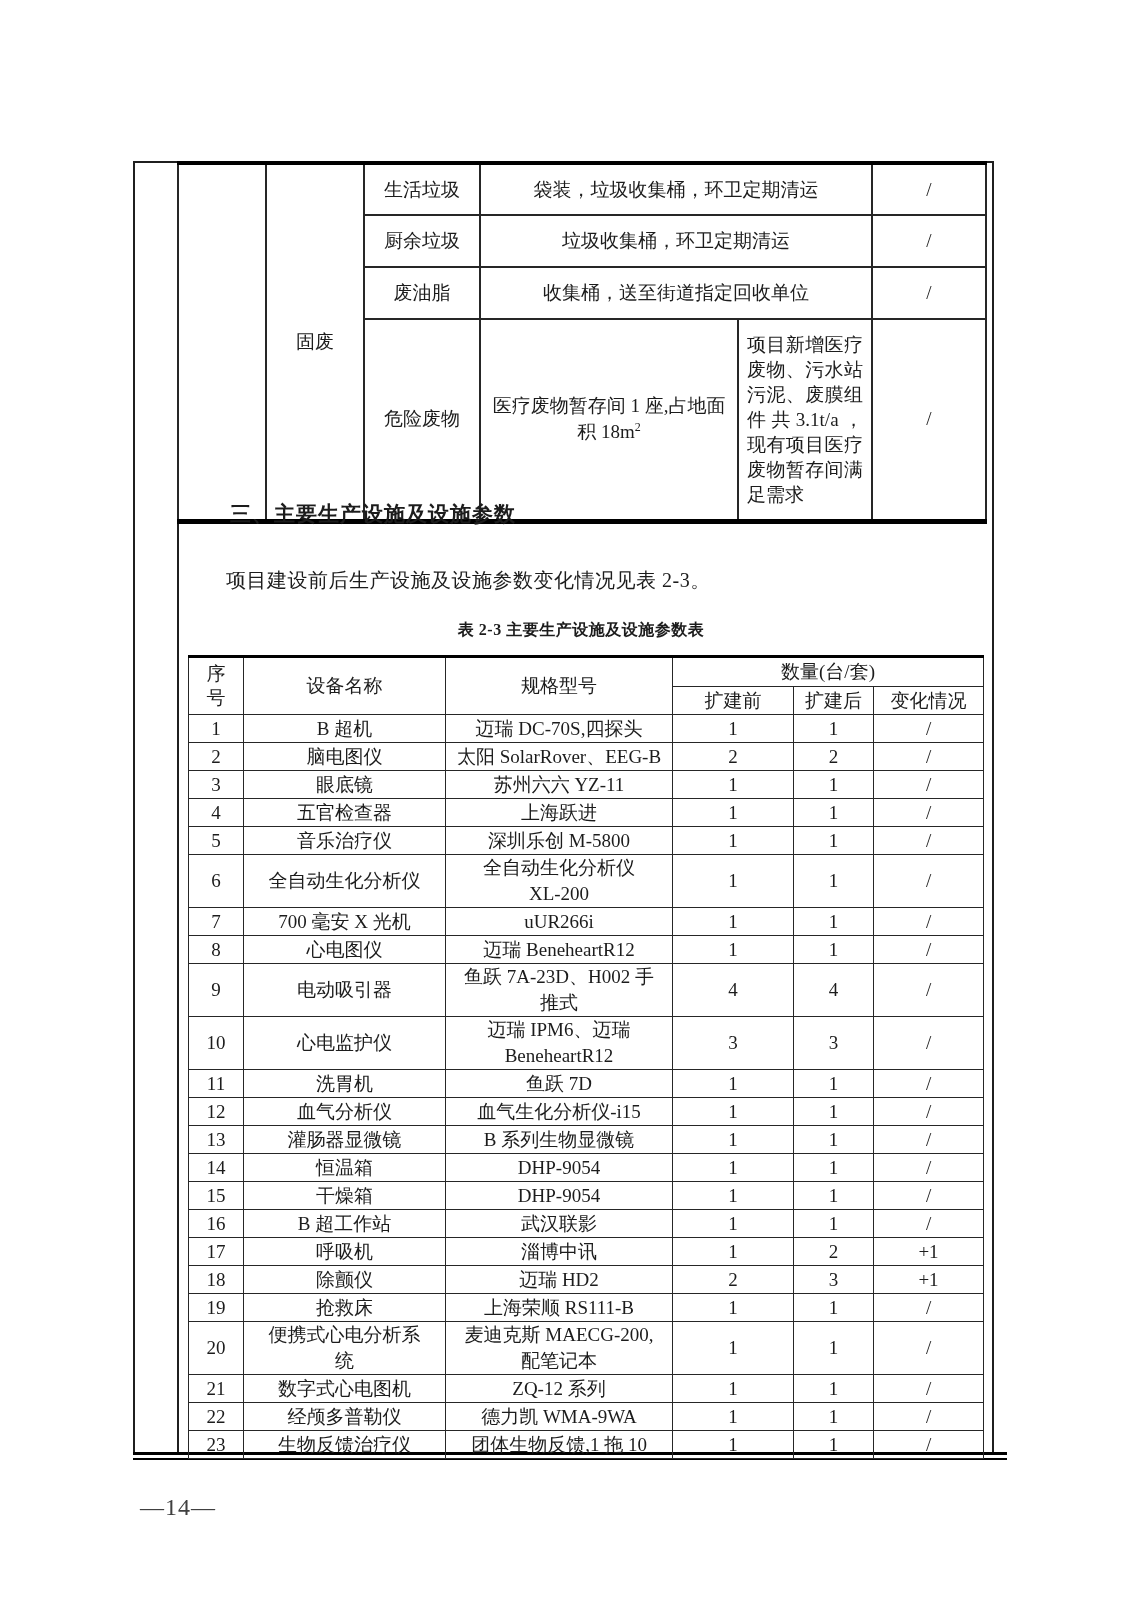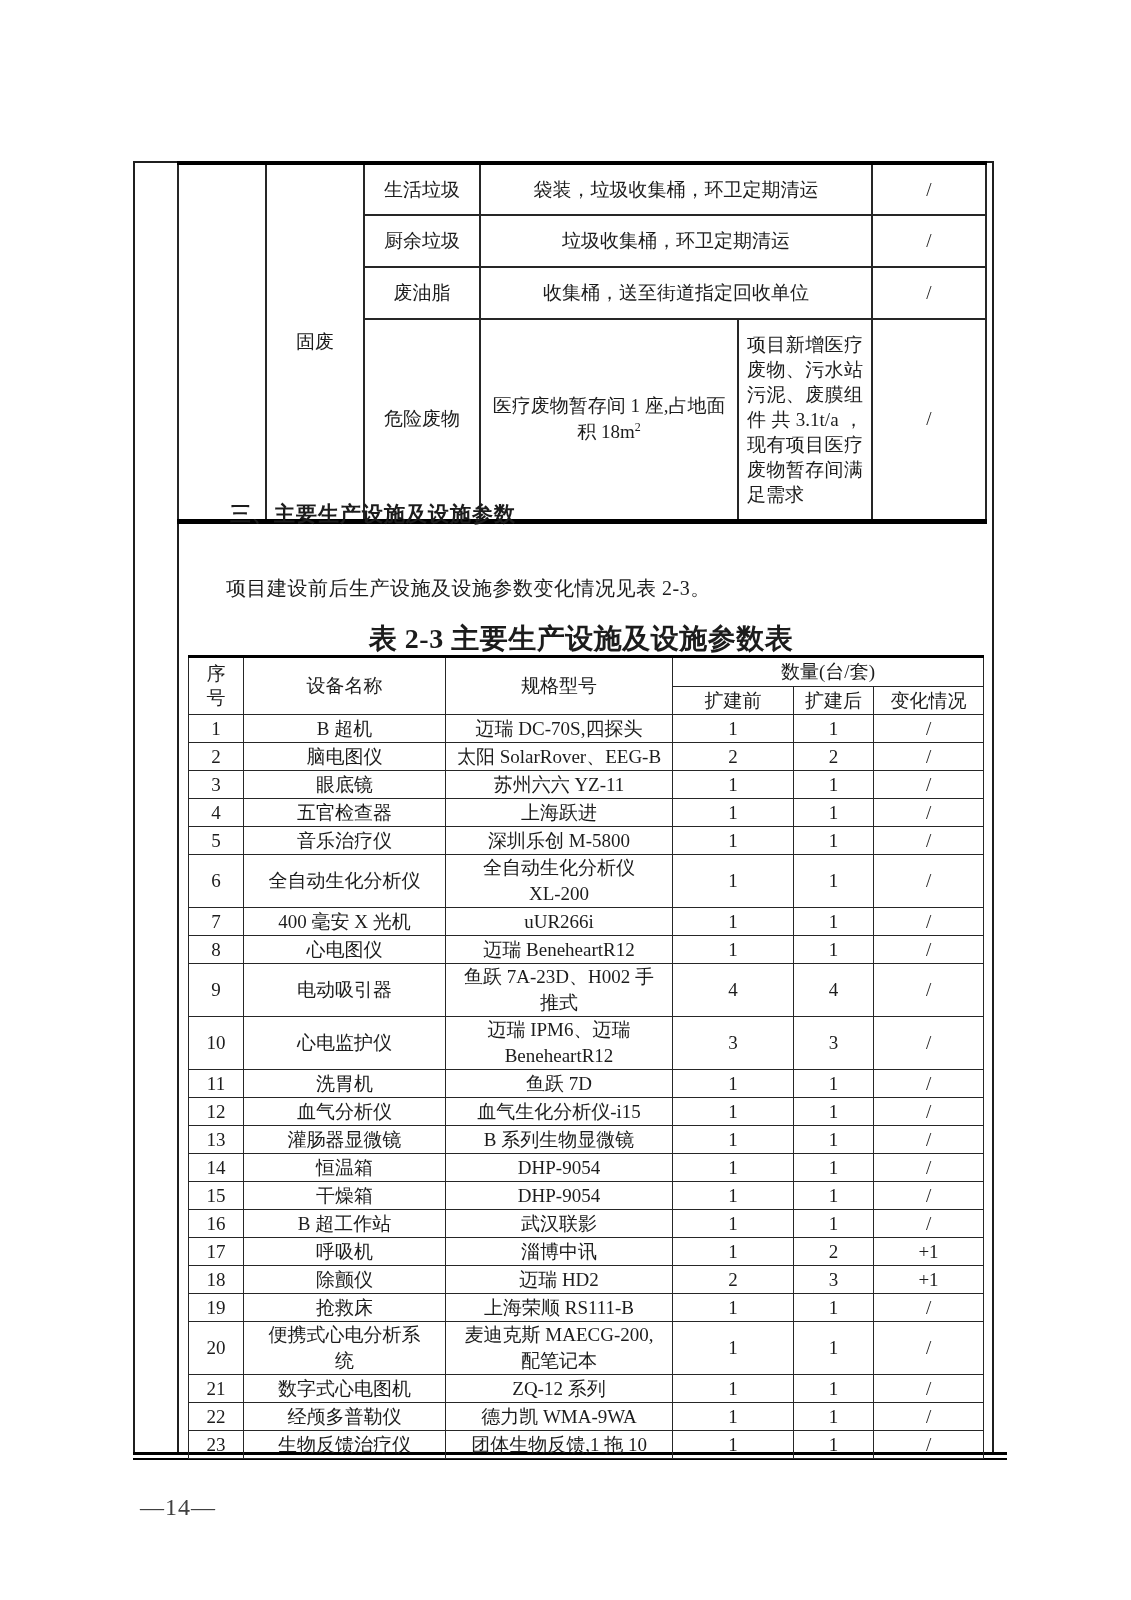--- a/index.html
+++ b/index.html
@@ -14,23 +14,23 @@
   
   table{border-collapse:collapse;table-layout:fixed;}
   .waste{position:absolute;left:177px;top:161px;width:808px;
          border-top:4px solid #000;border-bottom:5px solid #000;}
   .waste td{border:2px solid #262626;text-align:center;vertical-align:middle;
             font-size:19px;line-height:26px;padding:2px 4px;overflow:hidden;}
   .waste td.note{ text-align:justify;text-justify:inter-ideograph;padding:4px 8px;line-height:25px;}
   sup{font-size:12px;vertical-align:super;line-height:0;}
   
   .sec-heading{position:absolute;left:230px;top:500px;font-size:21px;font-weight:bold;letter-spacing:1px;}
-  .sec-para{position:absolute;left:226px;top:567px;font-size:20px;letter-spacing:0.5px;margin-top:8px;}
+  .sec-para{position:absolute;left:226px;top:567px;font-size:20px;letter-spacing:0.5px;}
   .tbl-title{position:absolute;left:177px;top:620px;width:808px;text-align:center;
-             font-size:28px;font-weight:bold;letter-spacing:0.5px;}
+             font-size:16px;font-weight:bold;letter-spacing:0.5px;}
   
   .equip{position:absolute;left:188px;top:655px;width:795px;border-top:3px solid #000;}
   .equip td{border:1.5px solid #262626;text-align:center;vertical-align:middle;
             font-size:19px;line-height:26px;padding:0 2px;white-space:pre-line;overflow:hidden;}
   .equip td.th-no{padding:0 15px;line-height:24px;}
   .equip td.name,.equip td.spec{padding:0 10px;}
   
   .page-num{position:absolute;left:140px;top:1494px;font-size:24px;color:#404040;letter-spacing:1px;}
 </style>
 </head>
@@ -149,21 +149,21 @@
           <td>6</td>
           <td class="name">全自动生化分析仪</td>
           <td class="spec">全自动生化分析仪
 XL-200</td>
           <td>1</td>
           <td>1</td>
           <td>/</td>
         </tr>
         <tr style="height: 28px;">
           <td>7</td>
-          <td class="name">400 毫安 X 光机</td>
+          <td class="name">700 毫安 X 光机</td>
           <td class="spec">uUR266i</td>
           <td>1</td>
           <td>1</td>
           <td>/</td>
         </tr>
         <tr style="height: 28px;">
           <td>8</td>
           <td class="name">心电图仪</td>
           <td class="spec">迈瑞 BeneheartR12</td>
           <td>1</td>

